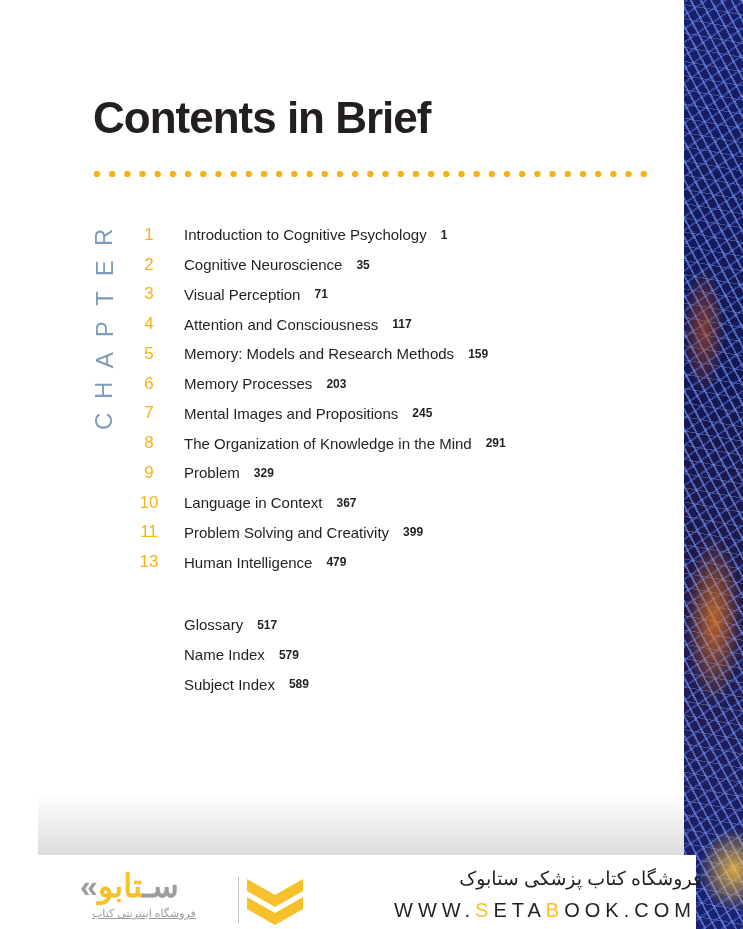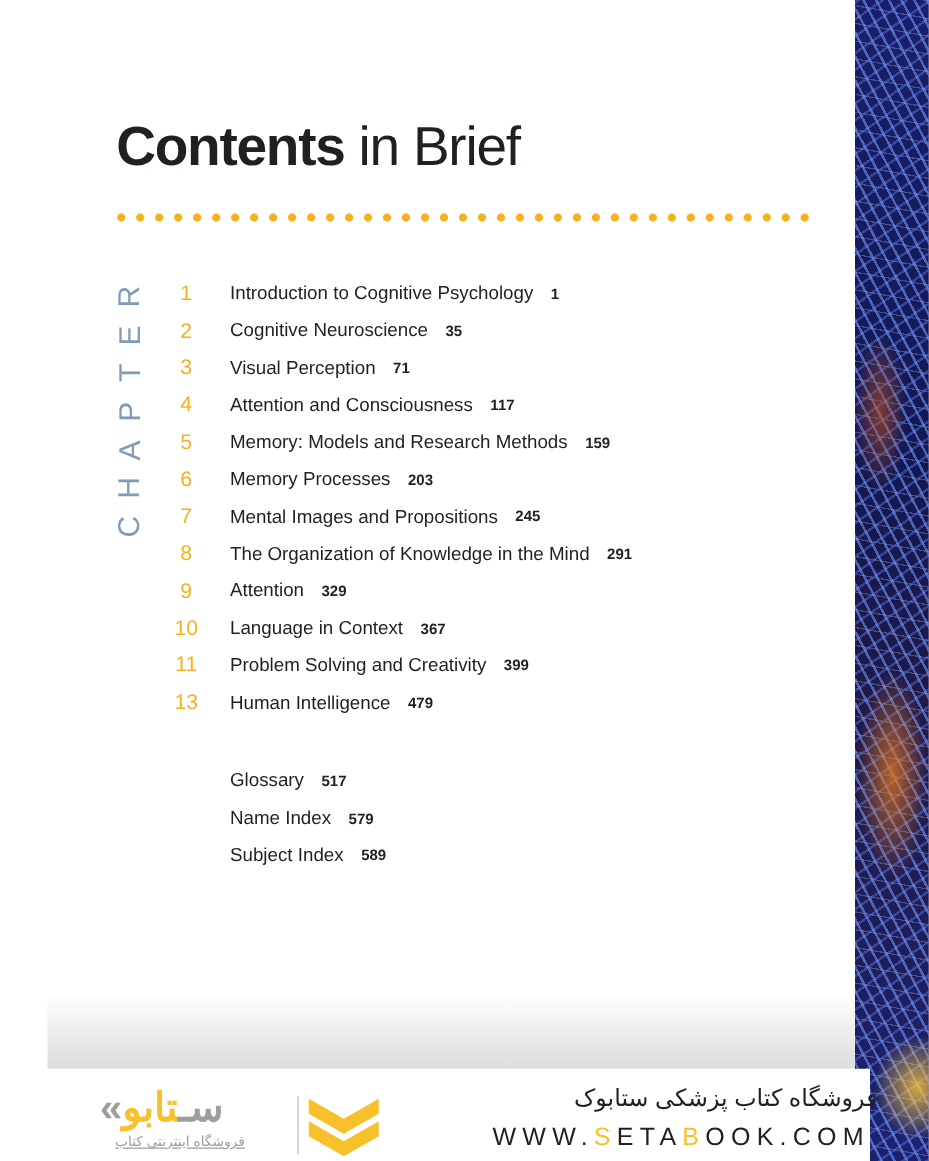--- a/index.html
+++ b/index.html
@@ -10,21 +10,21 @@
       radial-gradient(ellipse 40px 120px at 30px 620px, rgba(230,120,30,0.75), transparent 70%),
       radial-gradient(ellipse 50px 60px at 50px 870px, rgba(255,200,60,0.8), transparent 70%),
       radial-gradient(ellipse 30px 90px at 20px 330px, rgba(190,80,30,0.6), transparent 70%),
       repeating-linear-gradient(62deg, rgba(120,160,255,0.55) 0 2px, transparent 2px 9px),
       repeating-linear-gradient(-35deg, rgba(90,120,230,0.45) 0 2px, transparent 2px 11px),
       repeating-linear-gradient(10deg, rgba(160,200,255,0.3) 0 1px, transparent 1px 14px),
       linear-gradient(180deg, #1a1f6a 0%, #141852 40%, #231a48 65%, #1b2270 100%);
   }
   .title { position:absolute; left:93px; top:96px; font-size:44px; letter-spacing:-1px; color:#231f20; line-height:1; }
   .title b { font-weight:bold; }
-  .title span.light { font-weight:normal;text-align:right; }
+  .title span.light { font-weight:bold;text-align:right; }
   .dots { position:absolute; left:93px; top:170px; width:562px; height:8px;
     background-image: radial-gradient(circle at 4px 4px, #f4b119 3px, transparent 3.5px);
     background-size:15.2px 8px; background-repeat:repeat-x; }
   .chapter-label { position:absolute; left:93px; top:222px; width:24px; display:flex; flex-direction:column; align-items:center; }
   .chapter-label span { display:block; transform:rotate(-90deg); color:#7f9bb8; font-size:24px; font-weight:normal; line-height:30.7px; height:30.7px; }
   .toc { position:absolute; left:130px; top:220px; }
   .row { position:relative; height:29.75px; display:flex; align-items:center; }
   .num { width:38px; text-align:center; color:#f6b21d; font-size:17px; }
   .label { color:#231f20; font-size:15px; margin-left:16px; }
   .page-no { color:#231f20; font-size:12px; font-weight:bold; margin-left:14px; }
@@ -98,21 +98,21 @@
         <span class="label">Mental Images and Propositions</span>
         <span class="page-no">245</span>
       </div>
     <div class="row">
         <span class="num">8</span>
         <span class="label">The Organization of Knowledge in the Mind</span>
         <span class="page-no">291</span>
       </div>
     <div class="row">
         <span class="num">9</span>
-        <span class="label">Attention</span>
+        <span class="label">Problem</span>
         <span class="page-no">329</span>
       </div>
     <div class="row">
         <span class="num">10</span>
         <span class="label">Language in Context</span>
         <span class="page-no">367</span>
       </div>
     <div class="row">
         <span class="num">11</span>
         <span class="label">Problem Solving and Creativity</span>

